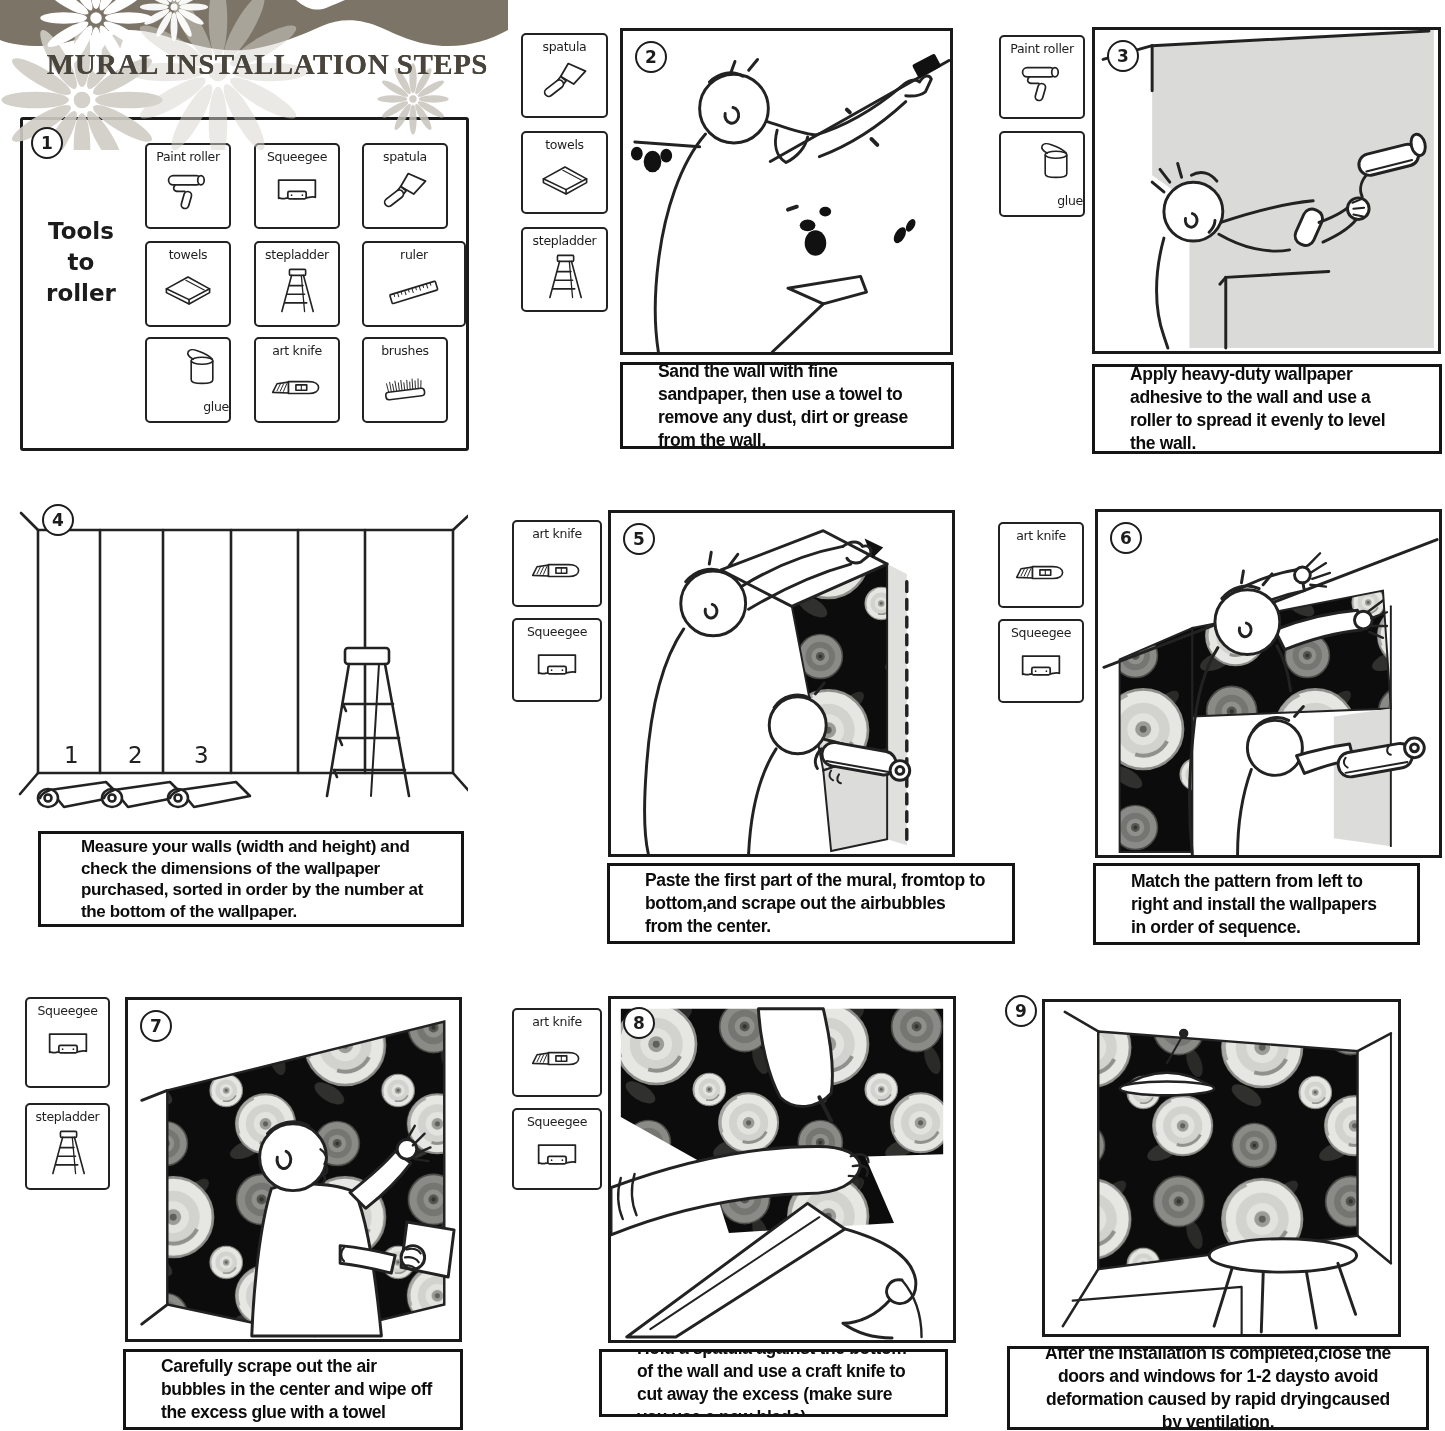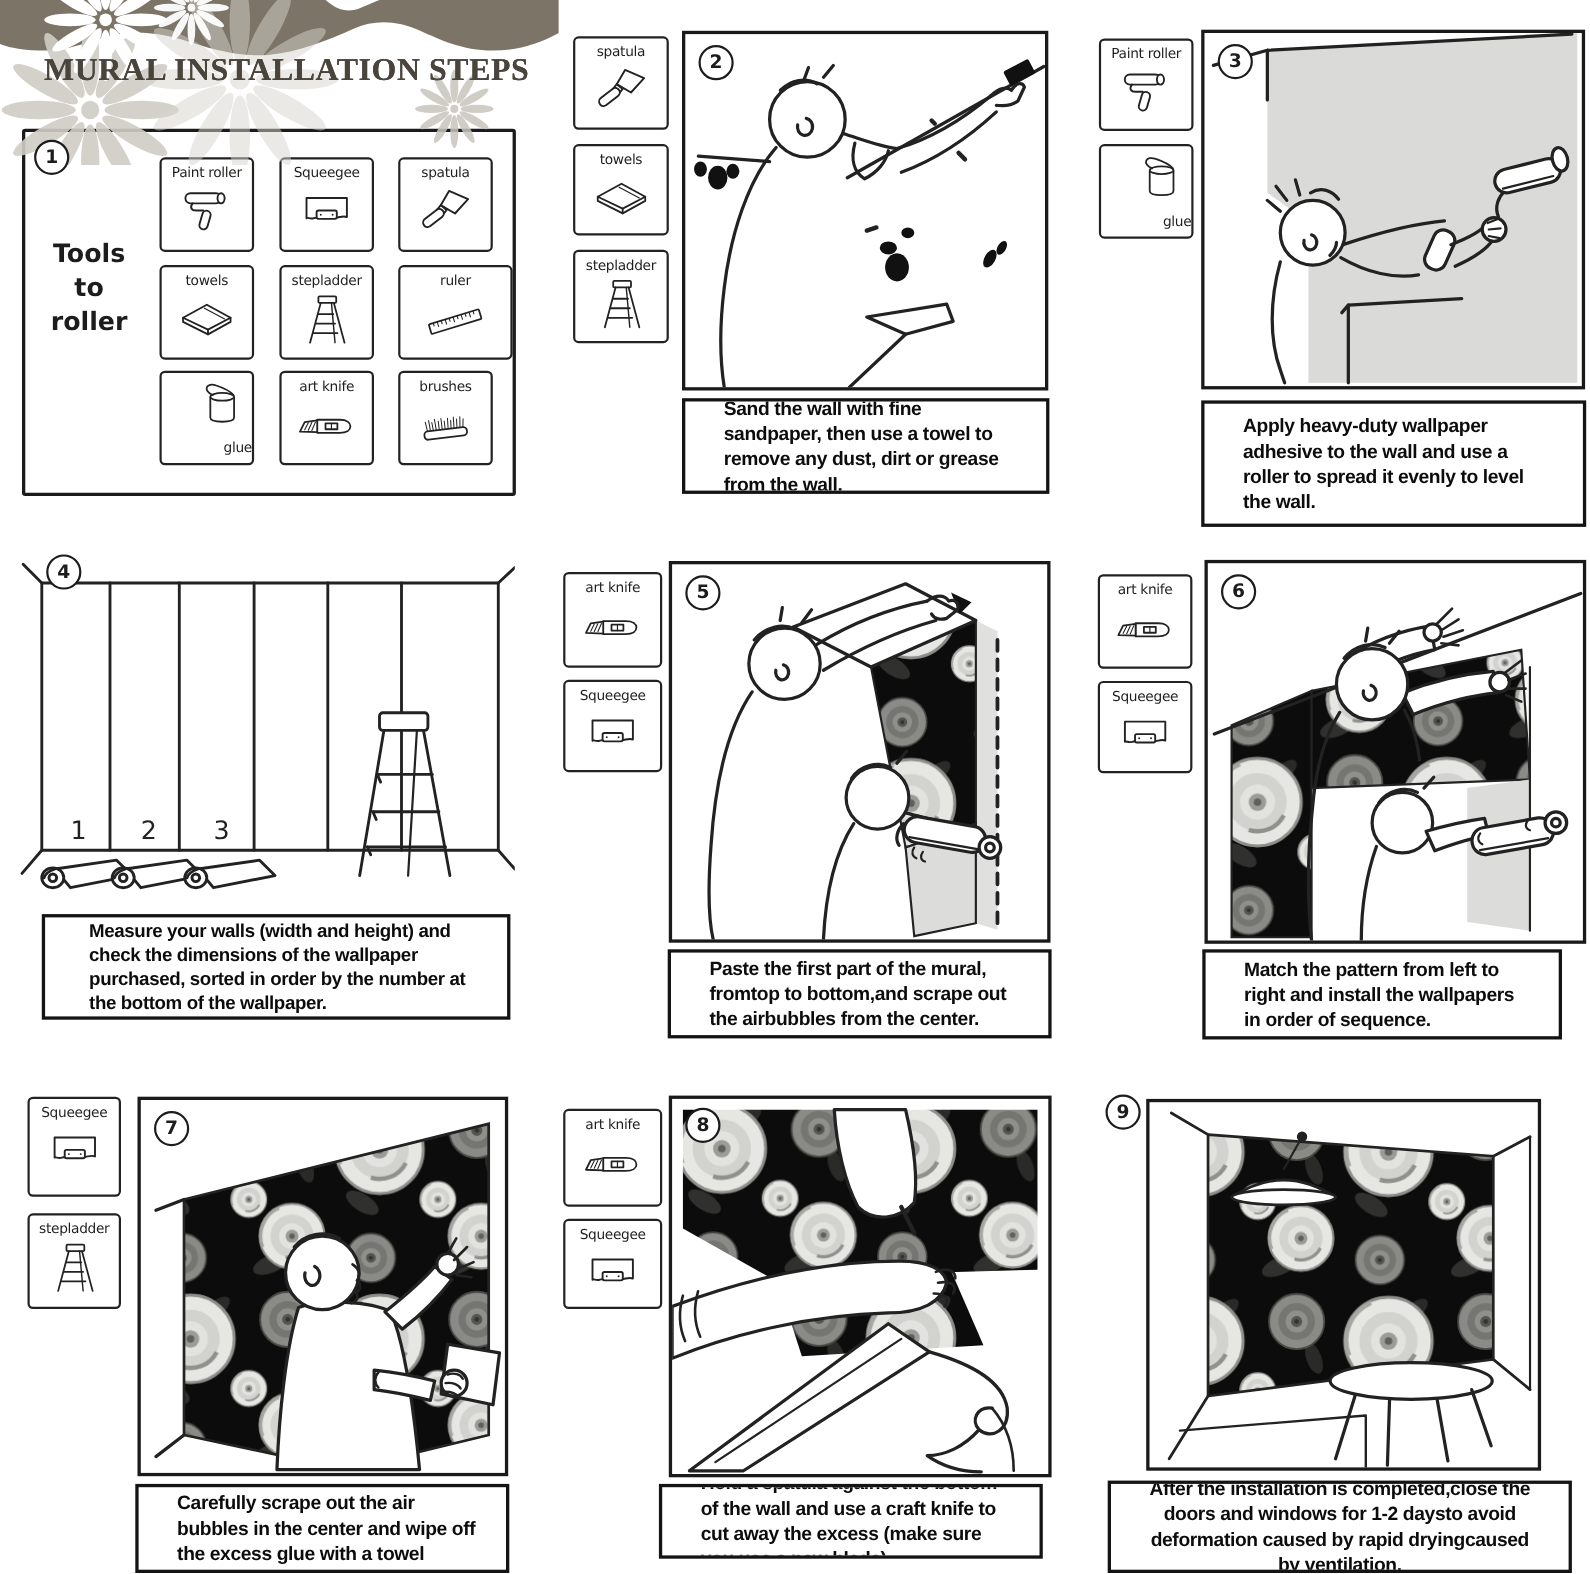--- a/index.html
+++ b/index.html
@@ -1,18 +1,18 @@
 <!DOCTYPE html>
 <html><head>
 <meta charset="utf-8">
 <style>
   html,body{margin:0;padding:0;}
   body{width:1445px;height:1431px;position:relative;background:#fff;font-family:"Liberation Sans",sans-serif;overflow:hidden;}
   .abs{position:absolute;}
-  .title{position:absolute;left:40px;top:48px;width:448px;text-align:left;
+  .title{position:absolute;left:40px;top:48px;width:448px;text-align:right;
          font-family:"Liberation Serif",serif;font-weight:700;font-size:29px;letter-spacing:.5px;
          color:#4a453c;text-shadow:0 0 .4px #4a453c;}
   .panel{position:absolute;border:3px solid #1a1a1a;background:#fff;box-sizing:border-box;}
   .panel > svg{display:block;width:100%;height:100%;}
   .caption{position:absolute;border:3px solid #141414;background:#fff;box-sizing:border-box;
            display:flex;align-items:center;overflow:hidden;}
   .caption p{margin:16px;padding:5px 10px 5px 19px;font-size:17.5px;line-height:23px;font-weight:700;
              letter-spacing:-.35px;color:#0c0c0c;}
   .caption.small p{font-size:17px;line-height:21.5px;padding-left:24px;}
   .caption.center{justify-content:center;}
@@ -355,21 +355,21 @@
       <path d="M262,176 l10,-4 M263,182 l11,-1 M263,188 l10,2" stroke-width="2"></path>
       <path d="M272,170 C268,161 272,152 278,146"></path>
       <g transform="rotate(-14 300 132)">
         <rect x="268" y="121" width="62" height="22" rx="11" fill="#fff"></rect>
         <path d="M274,138 L322,138" stroke-width="2"></path>
       </g>
       <ellipse cx="329" cy="117" rx="7" ry="11" fill="#fff" transform="rotate(-14 329 117)"></ellipse>
     </g>
   </svg>
 </div>
-<div class="caption" style="left:1092px;top:364px;width:350px;height:115px">
+<div class="caption" style="left:1092px;top:364px;width:350px;height:90px">
   <p>Apply heavy-duty wallpaper adhesive to the wall and use a roller to spread it evenly to level the wall.</p>
 </div>
 
 <span class="circ" style="left:42px;top:504px">4</span>
 <svg class="abs" style="left:16px;top:498px;width:452px;height:330px" viewBox="0 0 452 330">
   <g stroke="#222" stroke-width="2.6" fill="none" stroke-linecap="round" stroke-linejoin="round">
     <rect x="22" y="32" width="415" height="243" fill="#fff"></rect>
     <path d="M22,32 L5,15"></path>
       <path d="M437,32 L452,18"></path>
     <path d="M22,275 L4,296"></path>
@@ -458,21 +458,21 @@
         <rect x="214" y="238" width="76" height="24" rx="12" fill="#fff"></rect>
         <path d="M220,258 L284,258" stroke-width="2"></path>
       </g>
       <circle cx="294" cy="262" r="10" fill="#fff"></circle>
         <circle cx="294" cy="262" r="4"></circle>
       <path d="M214,240 C208,246 206,254 210,260"></path>
       <path d="M224,262 c-3,4 -2,8 2,10 M232,266 c-3,4 -2,8 2,9" stroke-width="2"></path>
     </g>
   </svg>
 </div>
-<div class="caption" style="left:607px;top:863px;width:349px;height:81px">
+<div class="caption" style="left:607px;top:863px;width:408px;height:81px">
   <p>Paste the first part of the mural, fromtop to bottom,and scrape out the airbubbles from the center.</p>
 </div>
 
 <div class="tool-card" style="left:998px;top:522px;width:86px;height:86px">
   <div class="tool-label">art knife</div>
   <svg class="tool-ic" viewBox="0 0 100 100">
       <use href="#icon-art-knife"></use>
     </svg>
 </div>
 <div class="tool-card" style="left:998px;top:619px;width:86px;height:84px">

